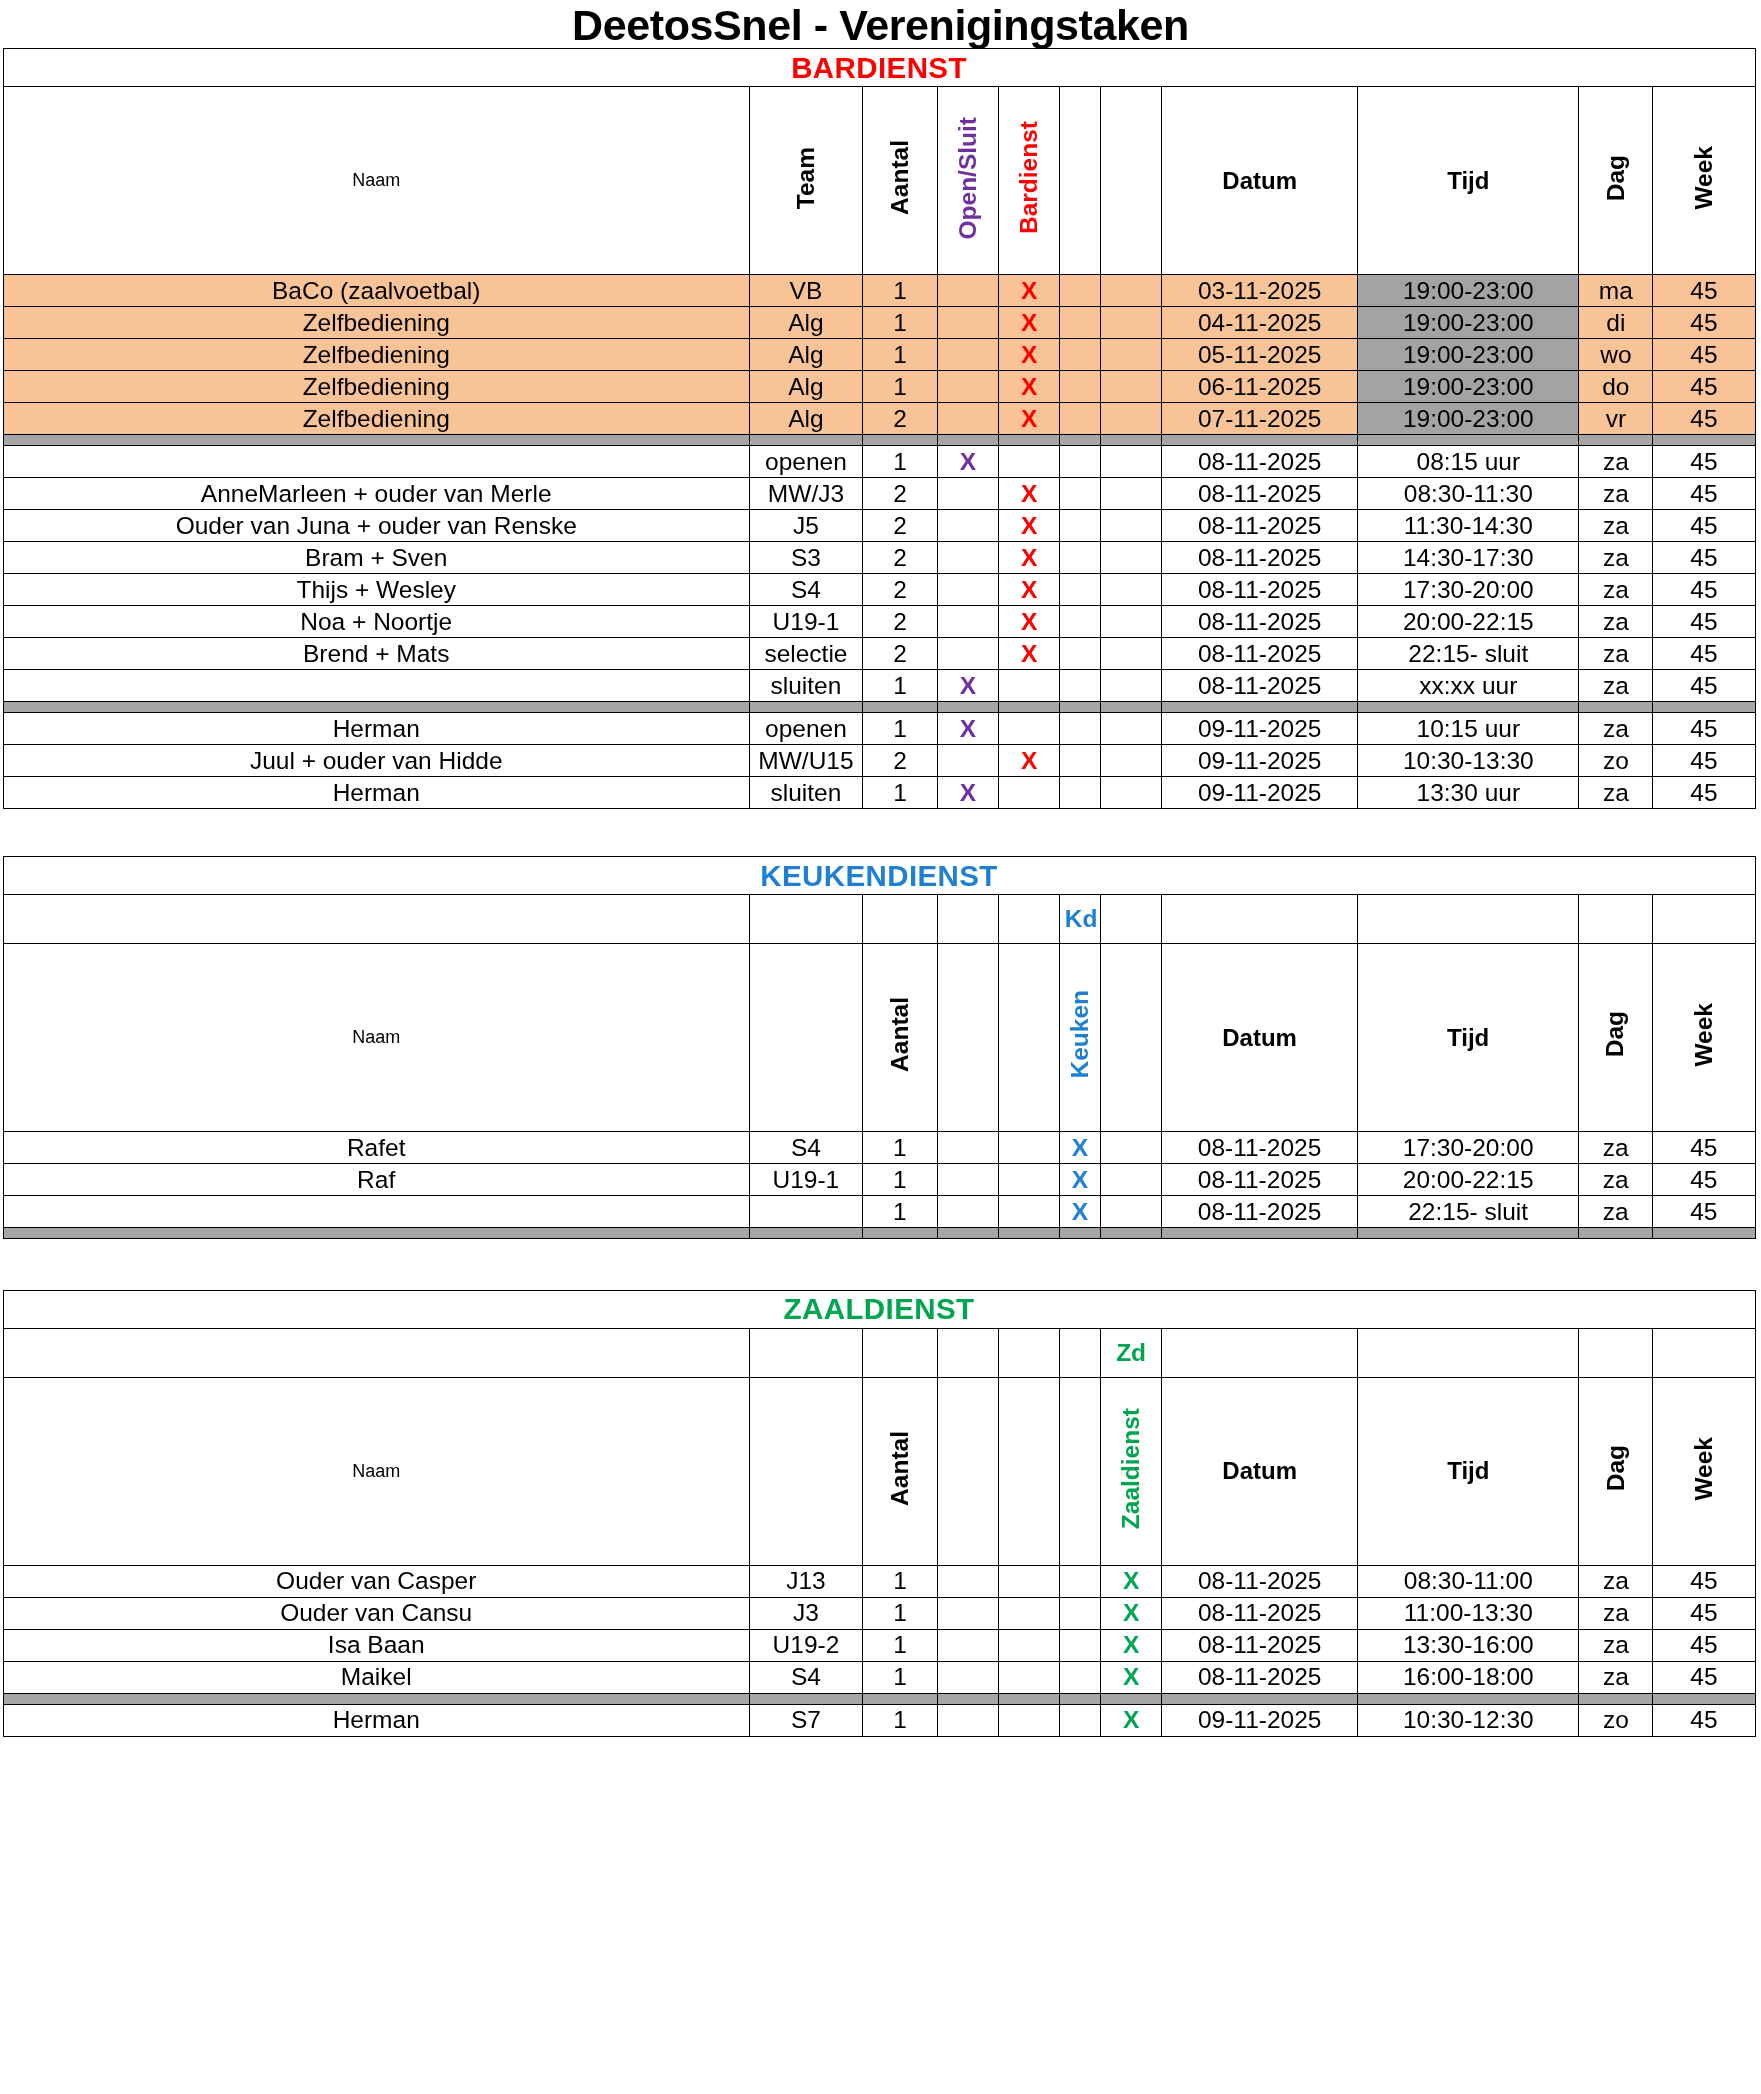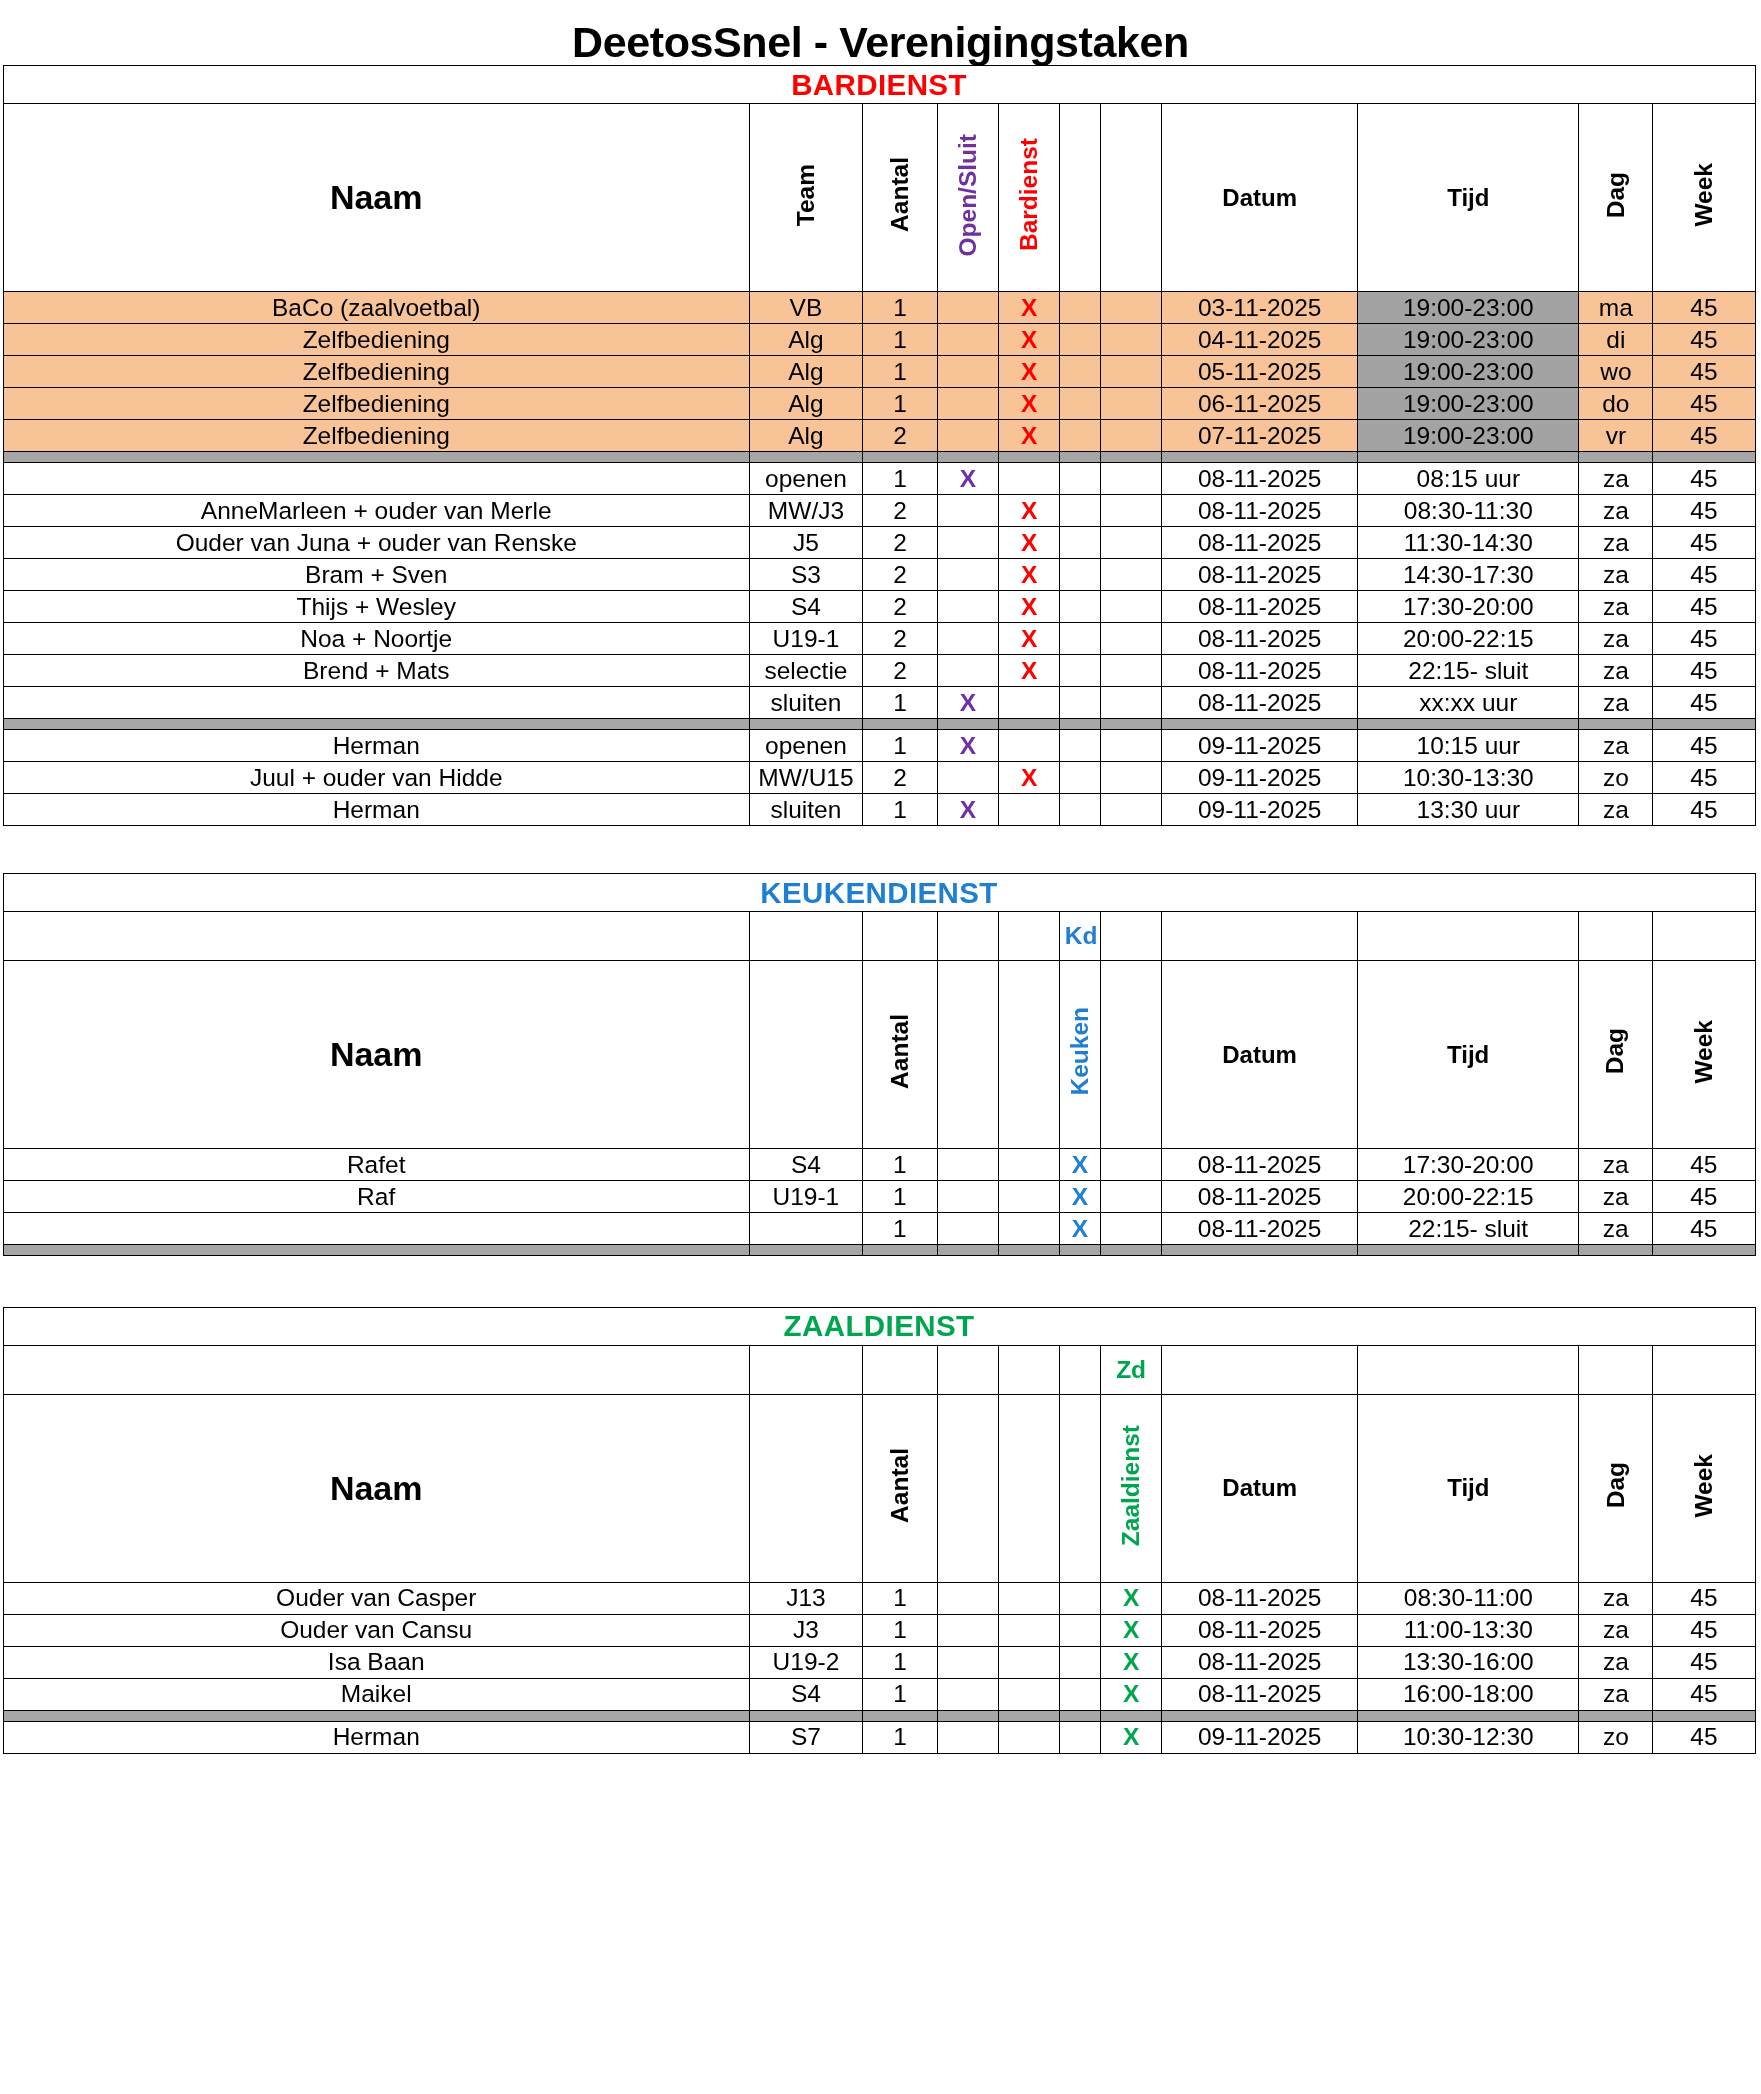--- a/index.html
+++ b/index.html
@@ -16,21 +16,20 @@
   }
   .page-title {
     text-align: center;
     font-size: 43px;
     font-weight: bold;
     color: #000000;
     letter-spacing: -0.4px;
     padding-top: 3.3px;
     padding-bottom: 0px;
     line-height: 1.05;
-    margin-top: 17px;
   }
 
   table.sheet {
     border-collapse: collapse;
     table-layout: fixed;
     margin-left: 2.5px;
     width: 1753px;
     font-size: 24.5px;
     color: #000000;
   }
@@ -71,21 +70,21 @@
     font-weight: bold;
     font-size: 24.5px;
     line-height: 1;
     white-space: nowrap;
   }
   .vert.os  { color: #7030A0; }
   .vert.ba  { color: #FF0000; }
   .vert.kd  { color: #1F7FD0; }
   .vert.zd  { color: #00A550; }
 
-  .hdr-name { font-weight: bold; font-size: 34px; }
+  .hdr-name { font-weight: normal; font-size: 18px; }
   .hdr-plain { font-weight: bold; font-size: 24px; }
 
   td.name  { text-align: left; padding-left: 4.9px; }
   td.shade { background: #D9D9D9; }
   td.orange, tr.orange td { background: #F8C396; }
   tr.orange td.shade { background: #a3a3a3; }
 
   .xmark { font-weight: bold; font-size: 24.5px; }
   .x-red    { color: #FF0000; }
   .x-purple { color: #7030A0; }

